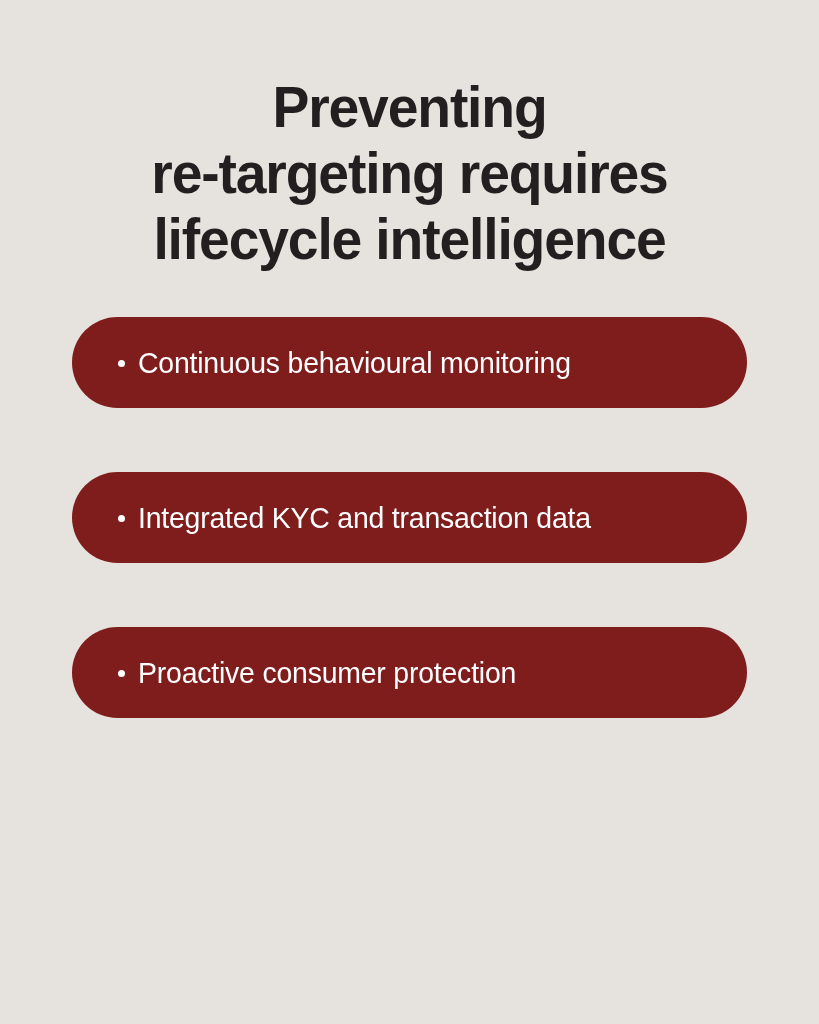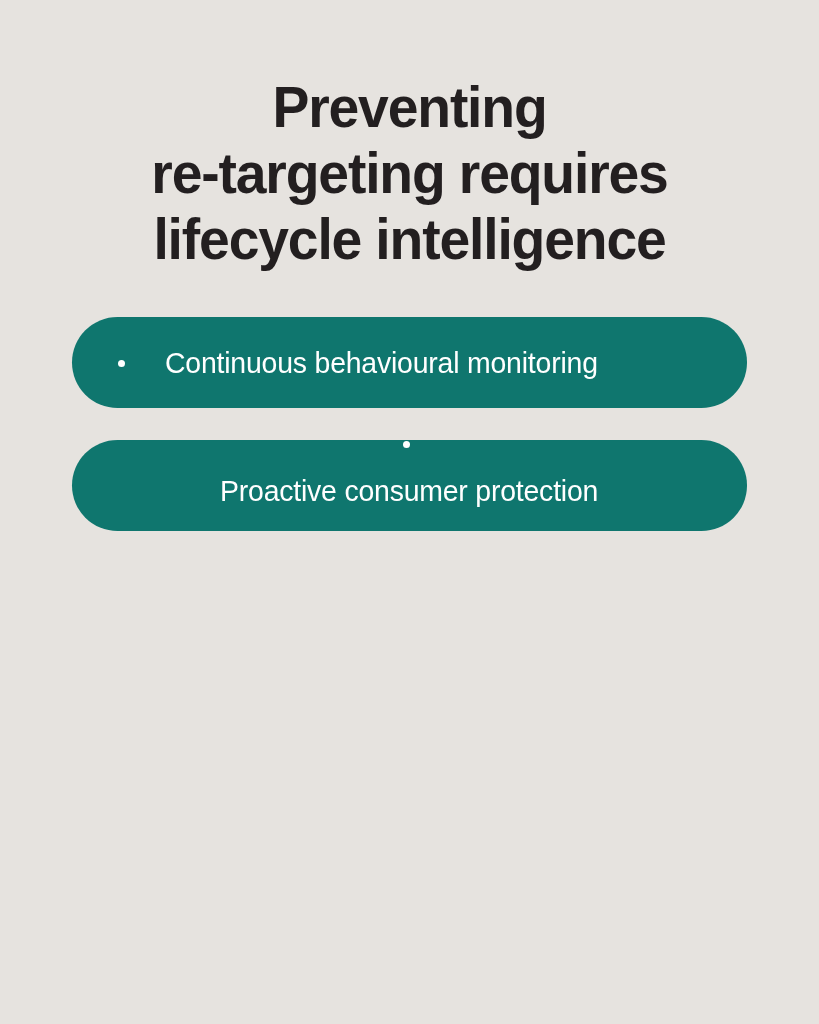--- a/index.html
+++ b/index.html
@@ -60,33 +60,31 @@
     margin: 0;
     padding: 0;
     list-style: none;
   }
 
   .pill {
     position: relative;
     box-sizing: border-box;
     width: 675px;
     height: 91px;
-    margin: 0 0 32px 0;
-    background: #0f766e;
+    margin: 0 0 64px 0;
+    background: #7f1d1d;
     border-radius: 45.5px;
     display: flex;
     align-items: center;
     padding-left: 46px;
     padding-right: 40px;
-    gap: 27px;
   }
 
   .pill:last-child {
     margin-bottom: 0;
-    flex-direction: column;
   }
 
   .pill-bullet {
     flex: 0 0 auto;
     width: 7px;
     height: 7px;
     border-radius: 50%;
     background: #ffffff;
     margin-right: 13px;
     position: relative;
@@ -116,20 +114,24 @@
     <span class="headline-line">lifecycle intelligence</span>
   </h1>
 
   <ul class="pill-list">
 
     <li class="pill">
       <span class="pill-bullet"></span>
       <span class="pill-label">Continuous behavioural monitoring</span>
     </li>
 
+    <li class="pill">
+      <span class="pill-bullet"></span>
+      <span class="pill-label">Integrated KYC and transaction data</span>
+    </li>
 
 
 
     <li class="pill">
       <span class="pill-bullet"></span>
       <span class="pill-label">Proactive consumer protection</span>
     </li>
 
   </ul>
 

